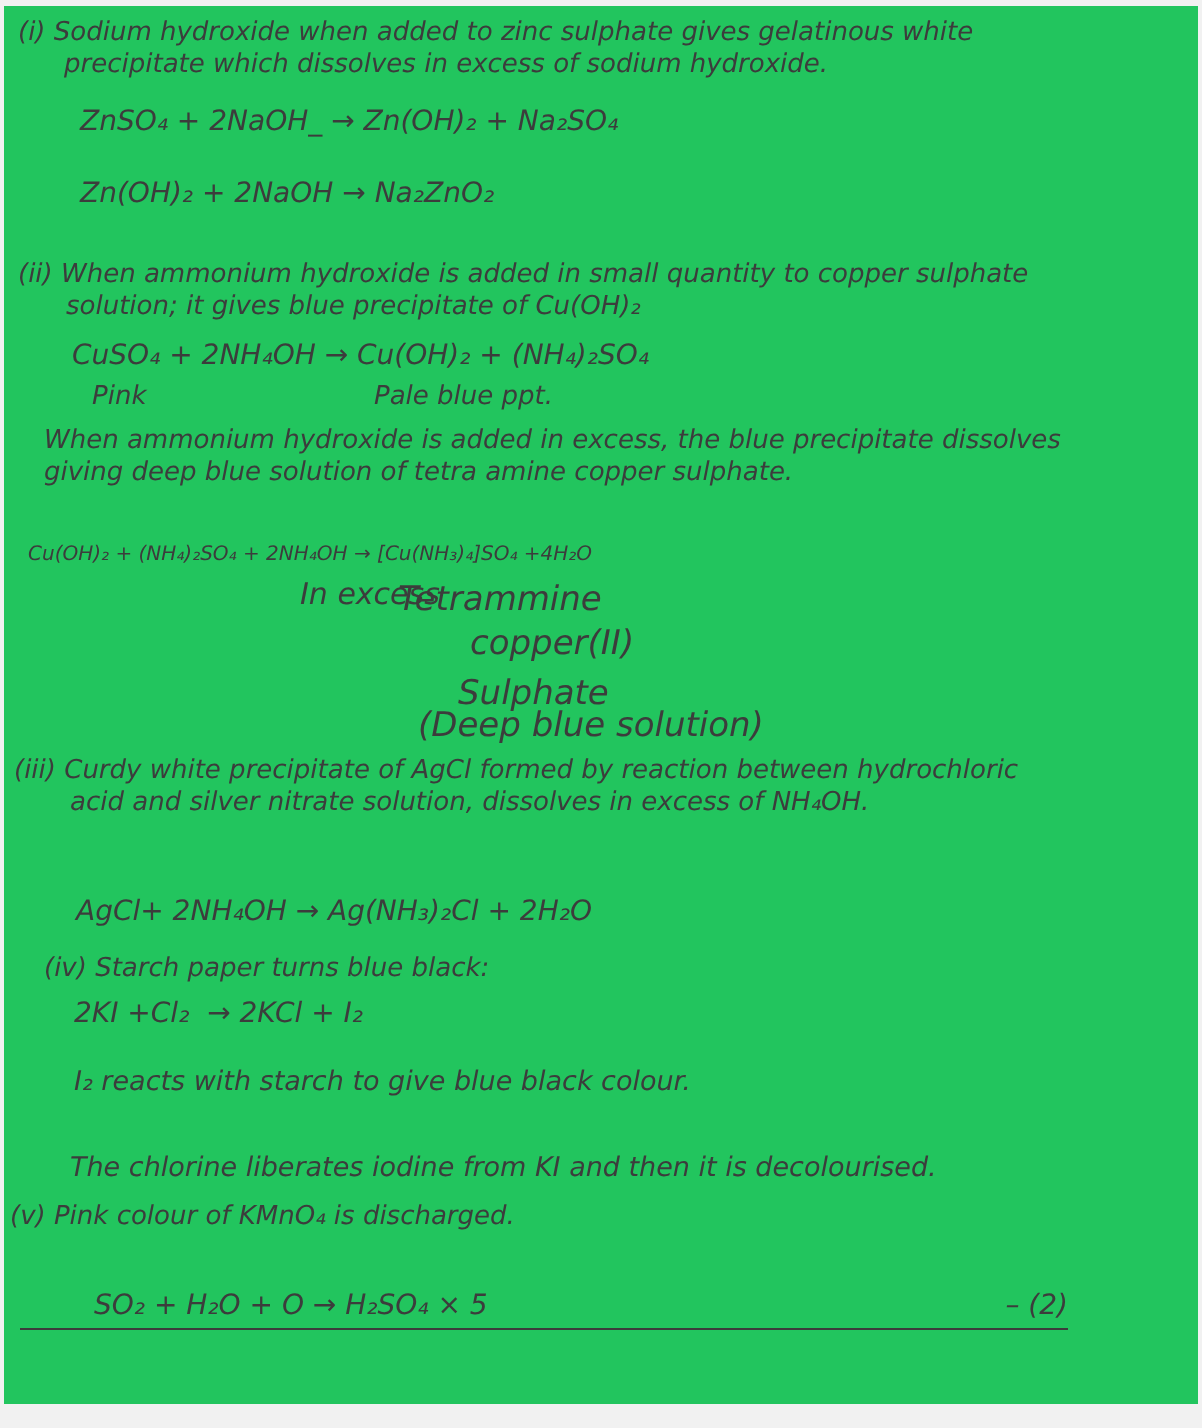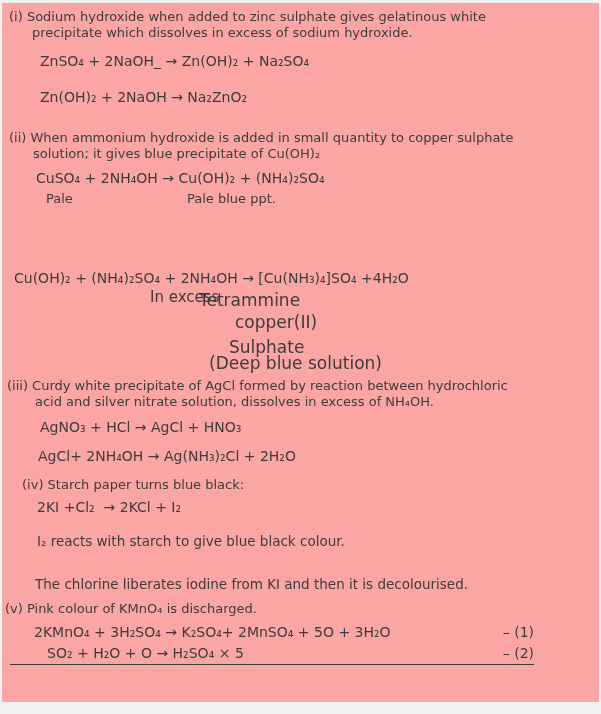--- a/index.html
+++ b/index.html
@@ -15,70 +15,67 @@
     position:absolute;left:2px;top:3px;width:597px;height:699px;
     background:#ffffff;
   }
   .blk{
     position:absolute;
     white-space:pre-wrap;
     line-height:16px;
   }
   .head{line-height:16px;}
   .eq{font-size:14px;line-height:17px;}
-  .small-eq{font-size:14px;line-height:14px;}
+  .small-eq{font-size:10px;line-height:14px;}
   .note{font-size:13.5px;}
   .in-excess{font-size:15px;}
   .product-label{font-size:17px;}
   .eq-row{
     position:absolute;
     display:flex;justify-content:space-between;align-items:baseline;
     font-size:14px;line-height:17px;white-space:pre-wrap;
   }
   .eq-row .ref{flex:none;}
   .underline-row{
     border-bottom:1.5px solid #3c3c3c;
     padding-bottom:2px;
   }
 </style>
 </head>
 <body style="color: rgb(60, 60, 60); background: rgb(241, 241, 241);">
 
-<div class="page" style="background: #fca5a5;">
+<div class="page" style="background: #22c55e; font-style: italic;">
 
   <div class="blk head" style="left:7px;top:6px;width:578px;padding-left:23px;text-indent:-23px;">(i) Sodium hydroxide when added to zinc sulphate gives gelatinous white
 precipitate which dissolves in excess of sodium hydroxide.</div>
   <div class="blk eq" style="left:38px;top:50px;">ZnSO₄ + 2NaOH_ → Zn(OH)₂ + Na₂SO₄</div>
   <div class="blk eq" style="left:38px;top:86px;">Zn(OH)₂ + 2NaOH → Na₂ZnO₂</div>
 
   <div class="blk head" style="left:7px;top:127px;width:580px;padding-left:24px;text-indent:-24px;">(ii) When ammonium hydroxide is added in small quantity to copper sulphate
 solution; it gives blue precipitate of Cu(OH)₂</div>
   <div class="blk eq" style="left:34px;top:167px;">CuSO₄ + 2NH₄OH → Cu(OH)₂ + (NH₄)₂SO₄</div>
-  <span class="blk" style="left:44px;top:188px;">Pale</span>
+  <span class="blk" style="left:44px;top:188px;">Pink</span>
   <span class="blk" style="left:185px;top:188px;">Pale blue ppt.</span>
+  <div class="blk" style="left:20px;top:210px;width:575px;">When ammonium hydroxide is added in excess, the blue precipitate dissolves
+giving deep blue solution of tetra amine copper sulphate.</div>
   <div class="blk small-eq" style="left:12px;top:268px;">Cu(OH)₂ + (NH₄)₂SO₄ + 2NH₄OH → [Cu(NH₃)₄]SO₄ +4H₂O</div>
   <span class="blk in-excess" style="left:148px;top:286px;">In excess</span>
   <span class="blk product-label" style="left:197px;top:289px;">Tetrammine</span>
   <span class="blk product-label" style="left:233px;top:311px;">copper(II)</span>
   <span class="blk product-label" style="left:227px;top:336px;">Sulphate</span>
   <span class="blk product-label" style="left:207px;top:352px;text-align:center;">(Deep blue solution)</span>
 
   <div class="blk head" style="left:5px;top:375px;width:585px;padding-left:28px;text-indent:-28px;">(iii) Curdy white precipitate of AgCl formed by reaction between hydrochloric
 acid and silver nitrate solution, dissolves in excess of NH₄OH.</div>
-  <div class="blk eq" style="left:38px;top:416px;">AgNO₃ + HCl → AgCl + HNO₃</div>
   <div class="blk eq" style="left:36px;top:445px;">AgCl+ 2NH₄OH → Ag(NH₃)₂Cl + 2H₂O</div>
 
   <div class="blk head" style="left:20px;top:474px;width:585px;">(iv) Starch paper turns blue black:</div>
   <div class="blk eq" style="left:35px;top:496px;">2KI +Cl₂  → 2KCl + I₂</div>
   <div class="blk note" style="left:35px;top:530px;">I₂ reacts with starch to give blue black colour.</div>
   <div class="blk note" style="left:33px;top:573px;">The chlorine liberates iodine from KI and then it is decolourised.</div>
 
   <div class="blk head" style="left:3px;top:598px;width:585px;">(v) Pink colour of KMnO₄ is discharged.</div>
-  <div class="eq-row" style="left:8px;top:621px;width:524px;">
-    <span style="padding-left:24px;">2KMnO₄ + 3H₂SO₄ → K₂SO₄+ 2MnSO₄ + 5O + 3H₂O</span>
-    <span class="ref">– (1)</span>
-  </div>
   <div class="eq-row underline-row" style="left:8px;top:642px;width:524px;align-items:flex-end;">
     <span style="padding-left:37px;">SO₂ + H₂O + O → H₂SO₄ × 5</span>
     <span class="ref">– (2)</span>
   </div>
 
 </div>
 
 </body></html>

